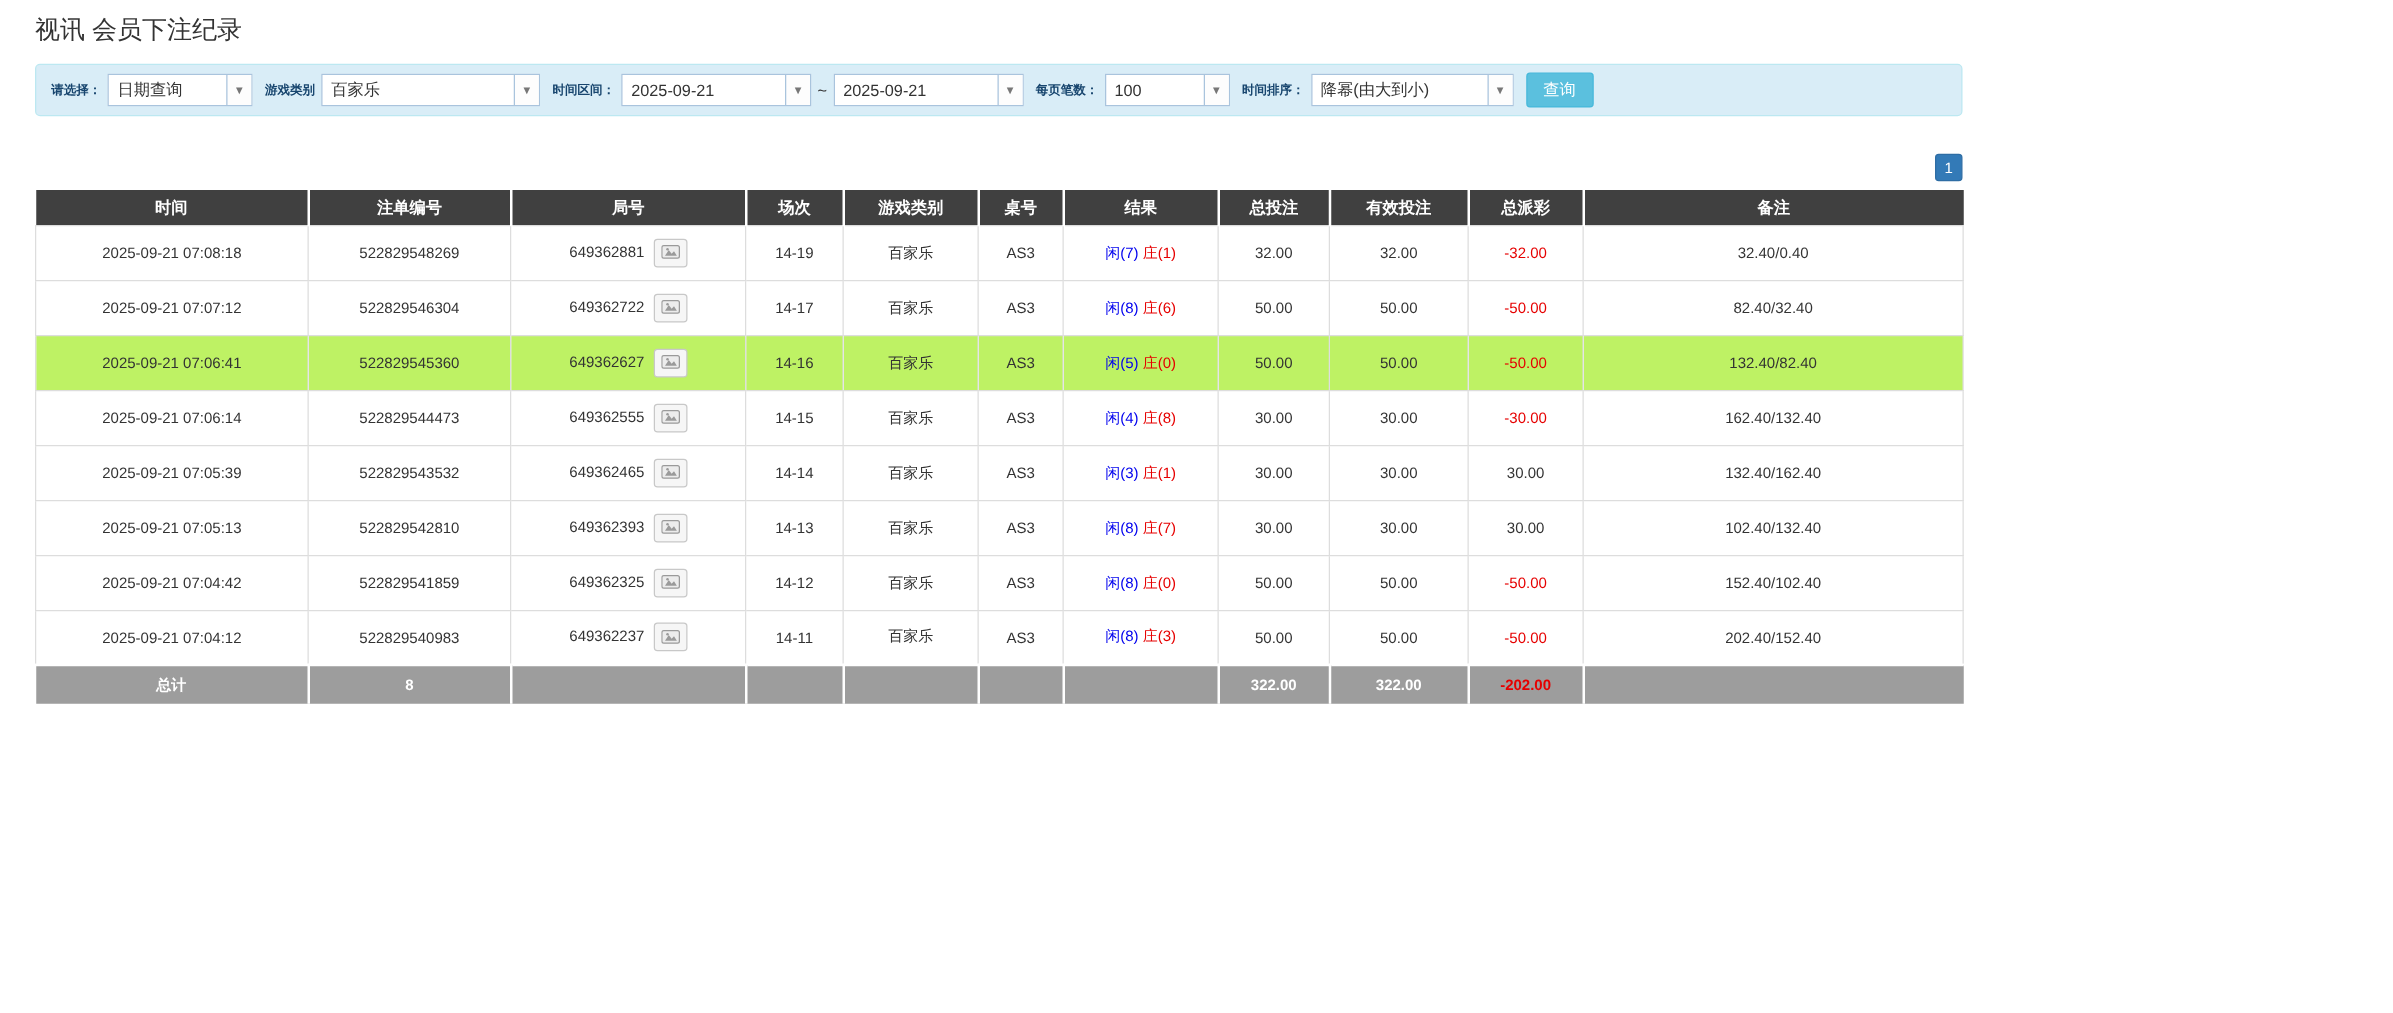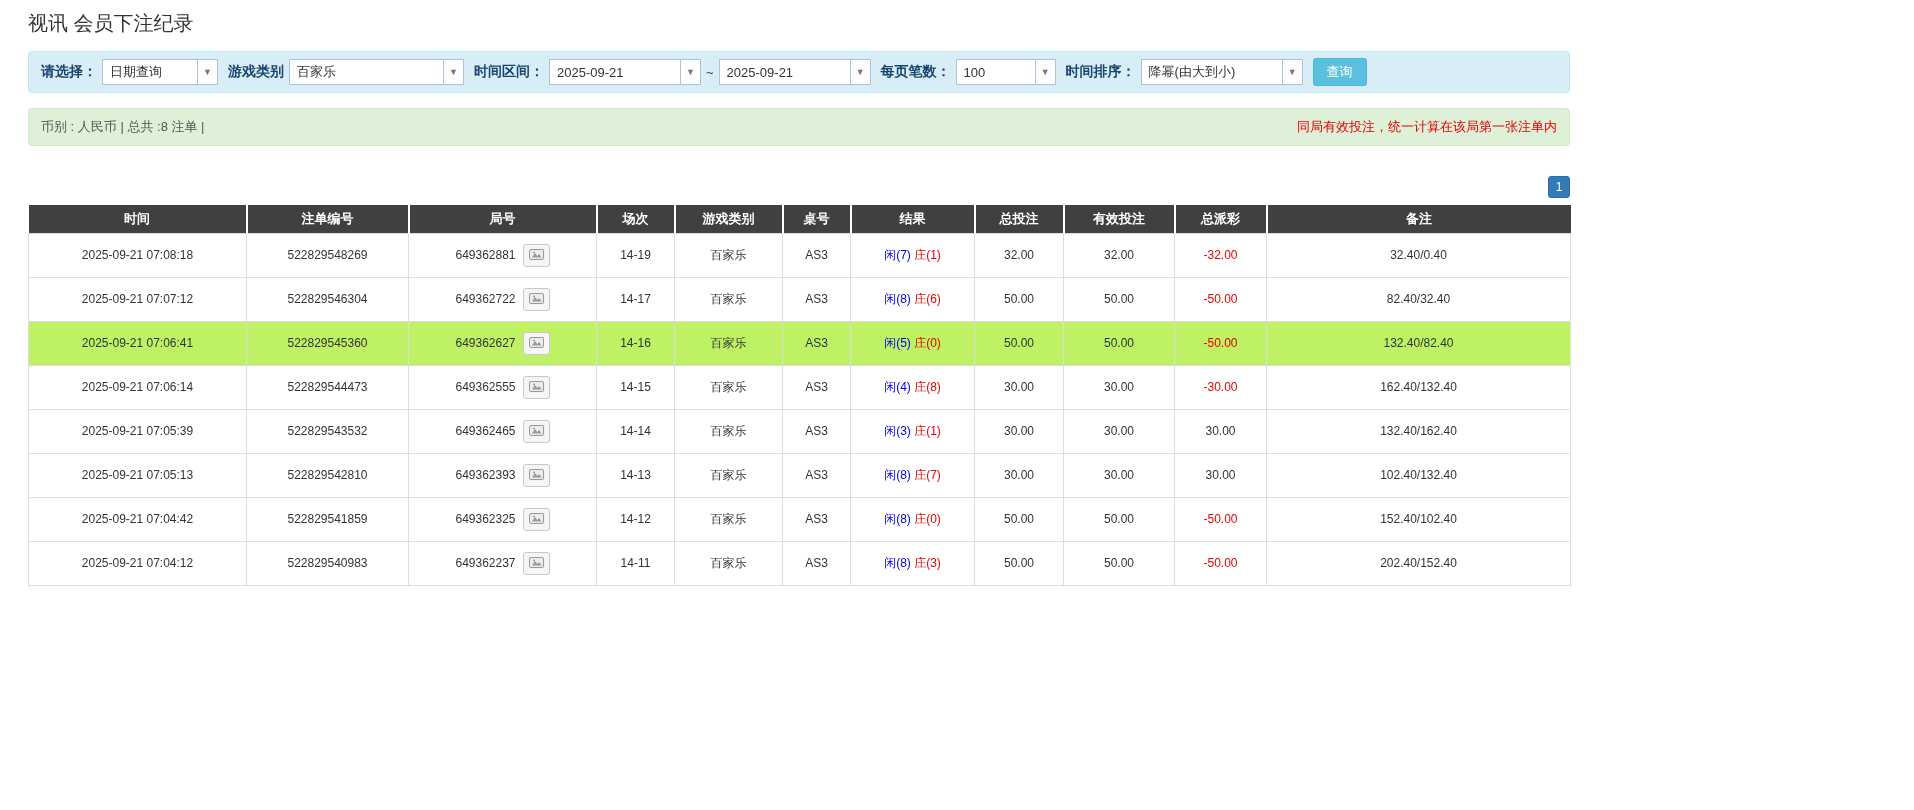--- a/index.html
+++ b/index.html
@@ -24,21 +24,21 @@
     border-radius: 4px;
     padding: 7px 10px;
     display: flex;
     align-items: center;
     height: 42px;
     white-space: nowrap;
   }
   .flabel {
     color: #17456e;
     font-weight: bold;
-    font-size: 14px;
+    font-size: 10px;
     margin: 0 5px 0 10px;
   }
   .flabel:first-child { margin-left: 2px; }
   .combo {
     display: inline-flex;
     align-items: stretch;
     background: #fff;
     border: 1px solid #a9c4dd;
     height: 26px;
     cursor: pointer;
@@ -211,24 +211,20 @@
 
     <span class="flabel">时间排序：</span>
     <span class="combo w-sort">
       <span class="combo-text">降幂(由大到小)</span>
       <span class="combo-arrow">▼</span>
     </span>
 
     <button class="search-btn">查询</button>
   </div>
 
-  <div class="summary-bar">
-    <span class="summary-left">币别 : 人民币 | 总共 :8 注单 |</span>
-    <span class="summary-right">同局有效投注，统一计算在该局第一张注单内</span>
-  </div>
 
   <div class="pagination">
     <span class="page-btn">1</span>
   </div>
 
   <table class="bets">
     <colgroup>
       <col style="width:218px">
         <col style="width:162px">
         <col style="width:188px">
@@ -436,15 +432,28 @@
     <td>
       <span class="player">闲(8)</span> <span class="banker">庄(3)</span>
     </td>
     <td class="blue">50.00</td>
     <td>50.00</td>
     <td class="neg">-50.00</td>
     <td>202.40/152.40</td>
   </tr>
       </tbody>
     <tfoot>
+      <tr>
+        <td>总计</td>
+        <td>8</td>
+        <td></td>
+        <td></td>
+        <td></td>
+        <td></td>
+        <td></td>
+        <td>322.00</td>
+        <td>322.00</td>
+        <td class="neg">-202.00</td>
+        <td></td>
+      </tr>
     </tfoot>
   </table>
 </div>
 
 </body></html>

